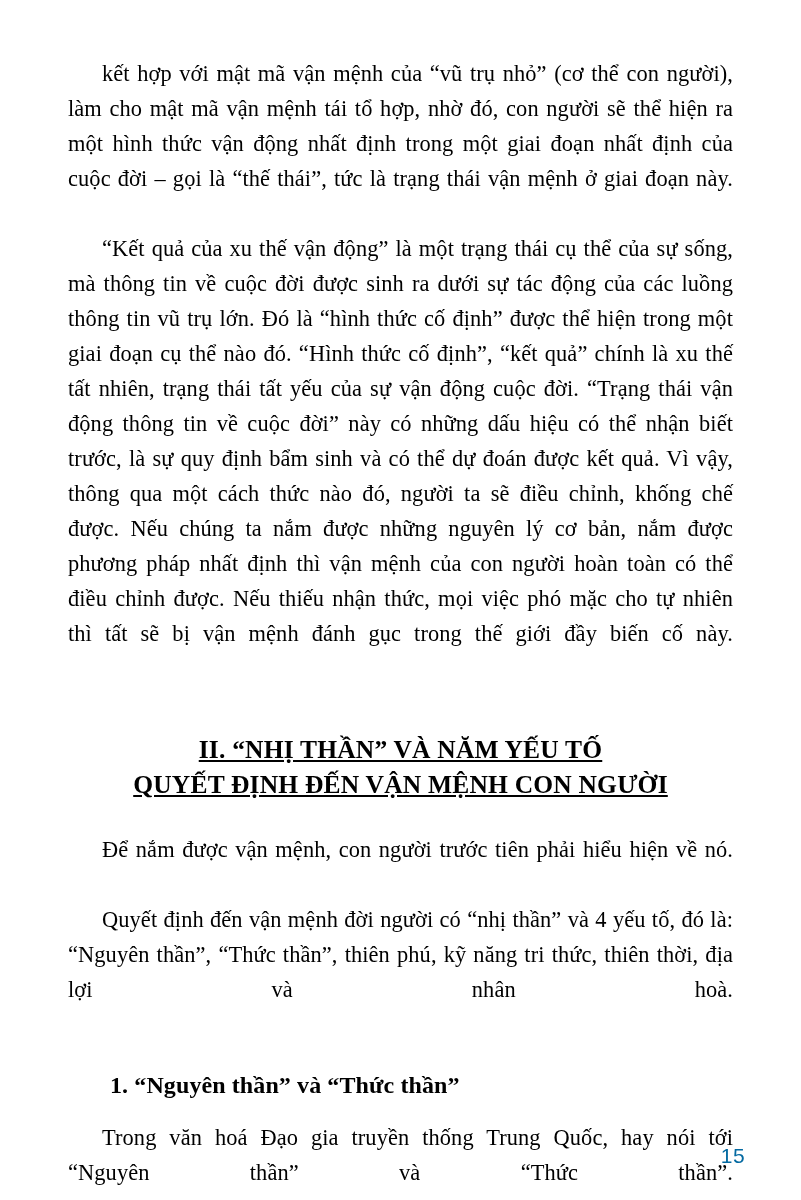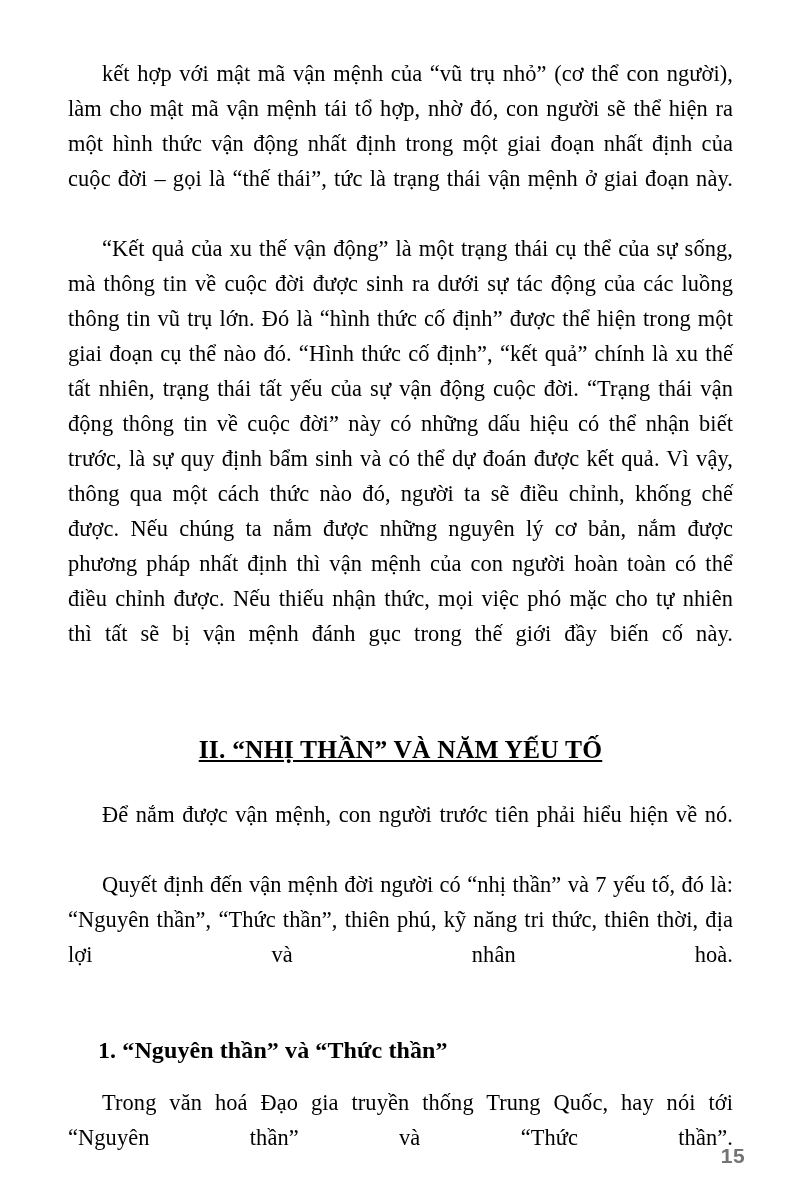--- a/index.html
+++ b/index.html
@@ -63,64 +63,65 @@
     font-family: "Liberation Serif", "DejaVu Serif", serif;
   }
 
   .heading-block {
     margin-top: 46px;
     margin-bottom: 30px;
     text-decoration: underline;
   }
 
   .sub-heading {
-    margin: 0;
+    margin: 12px;
     padding: 0;
     font-size: 24px;
     font-weight: bold;
     line-height: 34px;
     text-indent: 30px;
     letter-spacing: 0.1px;
     font-family: "Liberation Serif", "DejaVu Serif", serif;
   }
 
   .subheading-block {
     margin-top: 26px;
     margin-bottom: 18px;
   }
 
   .page-number {
     position: absolute;
     right: 56px;
     bottom: 32px;
     font-family: "Liberation Sans", "DejaVu Sans", sans-serif;
     font-size: 21px;
-    font-weight: bold;
+    font-weight: normal;
     letter-spacing: 0.4px;
-    color: #737373;
+    color: #0369a1;
   }
 </style>
 </head>
 <body>
 
 <div class="page">
 
   <div class="content">
 
     <p class="para">kết hợp với mật mã vận mệnh của “vũ trụ nhỏ” (cơ thể con người), làm cho mật mã vận mệnh tái tổ hợp, nhờ đó, con người sẽ thể hiện ra một hình thức vận động nhất định trong một giai đoạn nhất định của cuộc đời – gọi là “thế thái”, tức là trạng thái vận mệnh ở giai đoạn này.</p>
 
     <p class="para">“Kết quả của xu thế vận động” là một trạng thái cụ thể của sự sống, mà thông tin về cuộc đời được sinh ra dưới sự tác động của các luồng thông tin vũ trụ lớn. Đó là “hình thức cố định” được thể hiện trong một giai đoạn cụ thể nào đó. “Hình thức cố định”, “kết quả” chính là xu thế tất nhiên, trạng thái tất yếu của sự vận động cuộc đời. “Trạng thái vận động thông tin về cuộc đời” này có những dấu hiệu có thể nhận biết trước, là sự quy định bẩm sinh và có thể dự đoán được kết quả. Vì vậy, thông qua một cách thức nào đó, người ta sẽ điều chỉnh, khống chế được. Nếu chúng ta nắm được những nguyên lý cơ bản, nắm được phương pháp nhất định thì vận mệnh của con người hoàn toàn có thể điều chỉnh được. Nếu thiếu nhận thức, mọi việc phó mặc cho tự nhiên thì tất sẽ bị vận mệnh đánh gục trong thế giới đầy biến cố này.</p>
 
     <div class="heading-block">
       <div class="section-heading">II. “NHỊ THẦN” VÀ NĂM YẾU TỐ</div>
+      <div class="section-heading">QUYẾT ĐỊNH ĐẾN VẬN MỆNH CON NGƯỜI</div>
     </div>
 
     <p class="para">Để nắm được vận mệnh, con người trước tiên phải hiểu hiện về nó.</p>
 
-    <p class="para">Quyết định đến vận mệnh đời người có “nhị thần” và 7 yếu tố, đó là: “Nguyên thần”, “Thức thần”, thiên phú, kỹ năng tri thức, thiên thời, địa lợi và nhân hoà.</p>
+    <p class="para">Quyết định đến vận mệnh đời người có “nhị thần” và 4 yếu tố, đó là: “Nguyên thần”, “Thức thần”, thiên phú, kỹ năng tri thức, thiên thời, địa lợi và nhân hoà.</p>
 
     <div class="subheading-block">
       <div class="sub-heading">1. “Nguyên thần” và “Thức thần”</div>
     </div>
 
     <p class="para">Trong văn hoá Đạo gia truyền thống Trung Quốc, hay nói tới “Nguyên thần” và “Thức thần”.</p>
 
   </div>
 
   <div class="page-number">15</div>

